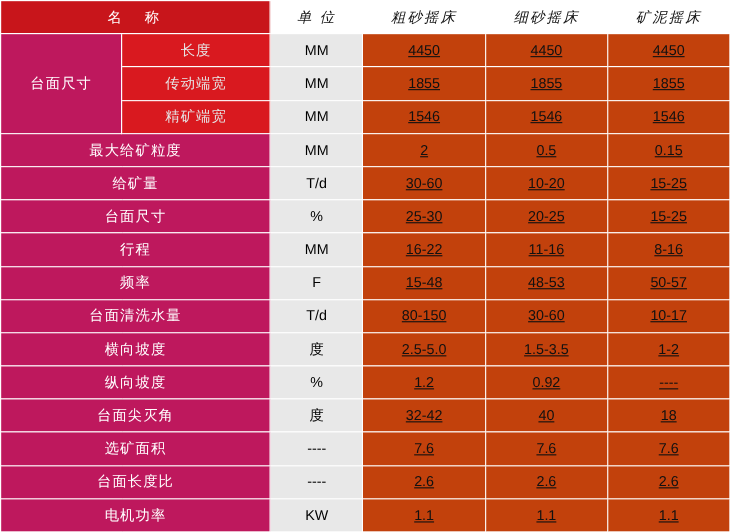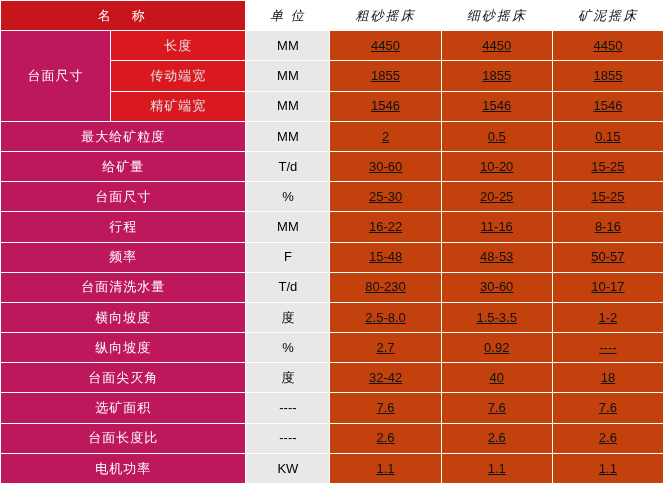--- a/index.html
+++ b/index.html
@@ -149,35 +149,35 @@
     <tr>
       <td class="lbl" colspan="2">频率</td>
       <td class="unit">F</td>
       <td class="val">15-48</td>
       <td class="val">48-53</td>
       <td class="val">50-57</td>
     </tr>
     <tr>
       <td class="lbl" colspan="2">台面清洗水量</td>
       <td class="unit">T/d</td>
-      <td class="val">80-230</td>
+      <td class="val">80-150</td>
       <td class="val">30-60</td>
       <td class="val">10-17</td>
     </tr>
     <tr>
       <td class="lbl" colspan="2">横向坡度</td>
       <td class="unit">度</td>
-      <td class="val">2.5-8.0</td>
+      <td class="val">2.5-5.0</td>
       <td class="val">1.5-3.5</td>
       <td class="val">1-2</td>
     </tr>
     <tr>
       <td class="lbl" colspan="2">纵向坡度</td>
       <td class="unit">%</td>
-      <td class="val">2.7</td>
+      <td class="val">1.2</td>
       <td class="val">0.92</td>
       <td class="val">----</td>
     </tr>
     <tr>
       <td class="lbl" colspan="2">台面尖灭角</td>
       <td class="unit">度</td>
       <td class="val">32-42</td>
       <td class="val">40</td>
       <td class="val">18</td>
     </tr>

